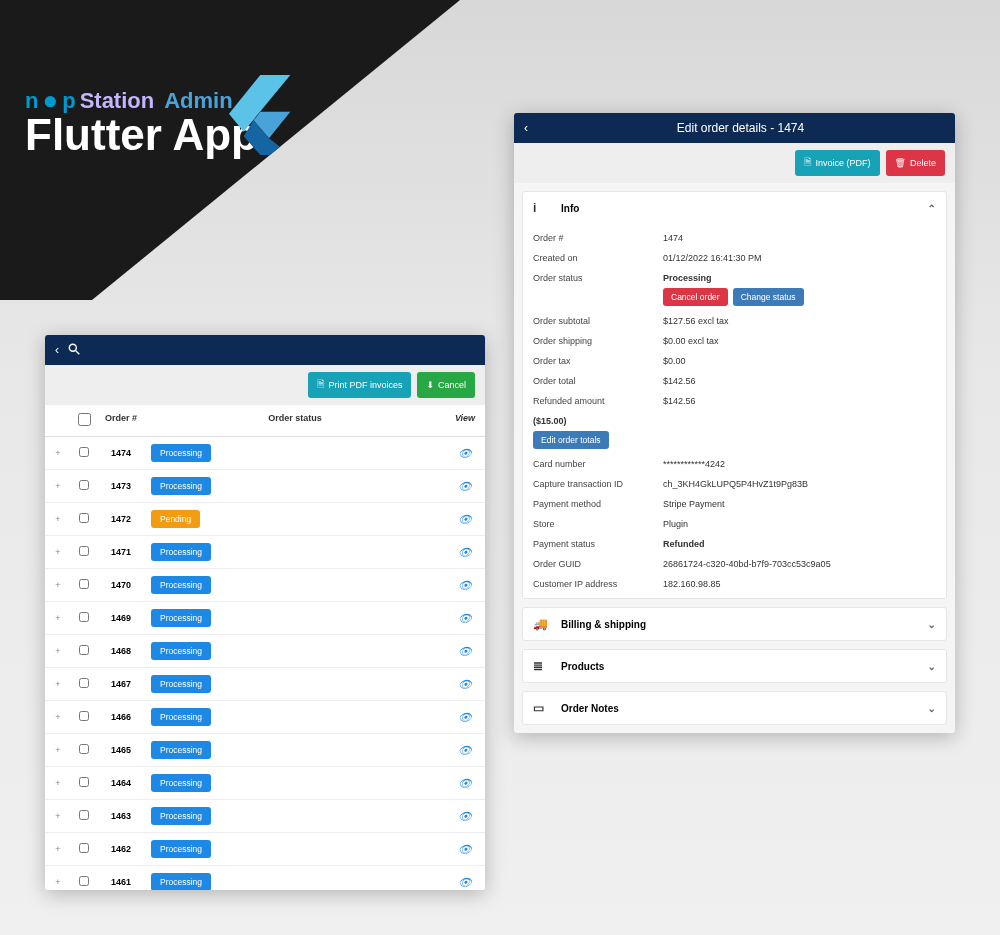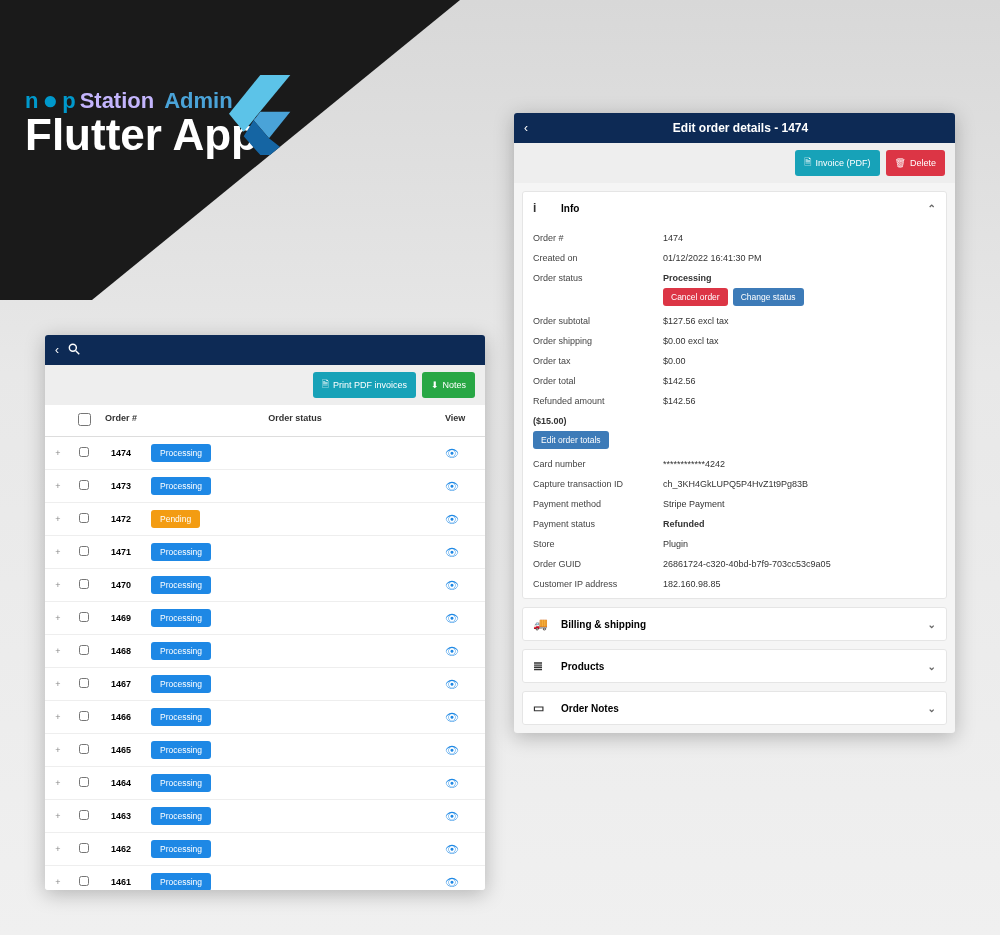--- a/index.html
+++ b/index.html
@@ -78,21 +78,21 @@
 .titlebar {
   background: #0d2a55;
   color: #fff;
   height: 30px;
   display: flex;
   align-items: center;
   padding: 0 10px;
   font-size: 12px;
 }
 .titlebar .back { cursor: pointer; margin-right: 8px; }
-.titlebar .title { flex: 1; text-align: center; font-weight: 700; }
+.titlebar .title { flex: 1; text-align: center; font-weight: 400; }
 .titlebar .search-ic { cursor: pointer; }
 
 .toolbar {
   background: #eee;
   padding: 7px 10px;
   display: flex;
   justify-content: flex-end;
   gap: 6px;
 }
 .btn {
@@ -119,21 +119,21 @@
   border-bottom: 1px solid #ddd;
   font-size: 9px;
   font-weight: 600;
   color: #333;
   padding: 8px 0;
 }
 .col-expand { width: 26px; text-align: center; }
 .col-check { width: 26px; text-align: center; }
 .col-order { width: 48px; text-align: center; }
 .col-status { flex: 1; text-align: center; }
-.col-view { width: 40px; text-align: left; }
+.col-view { width: 40px; text-align: center; font-style: italic; }
 
 .table-body { background: #fff; }
 .table-row {
   display: flex;
   align-items: center;
   border-bottom: 1px solid #eee;
   padding: 7px 0;
   font-size: 9px;
 }
 .table-row .col-expand { color: #888; cursor: pointer; }
@@ -223,21 +223,21 @@
         </svg>
     </span>
   </div>
   <div class="toolbar">
     <button class="btn btn-teal">
       <span class="btn-ic">🗎</span>
       <span>Print PDF invoices</span>
     </button>
     <button class="btn btn-green">
       <span class="btn-ic">⬇</span>
-      <span>Notes</span>
+      <span>Cancel</span>
     </button>
   </div>
   <div class="table-head">
     <div class="col-expand"></div>
     <div class="col-check"><input type="checkbox" style=""></div>
     <div class="col-order">Order #</div>
     <div class="col-status">Order status</div>
     <div class="col-view">View</div>
   </div>
   <div class="table-body" id="orders-body">
@@ -417,26 +417,26 @@
         </div>
       <div class="info-row">
           <span class="k">Capture transaction ID</span>
           <span class="v">ch_3KH4GkLUPQ5P4HvZ1t9Pg83B</span>
         </div>
       <div class="info-row">
           <span class="k">Payment method</span>
           <span class="v">Stripe Payment</span>
         </div>
       <div class="info-row">
+          <span class="k">Store</span>
+          <span class="v">Plugin</span>
+        </div>
+      <div class="info-row">
           <span class="k">Payment status</span>
           <span class="v v-bold">Refunded</span>
-        </div>
-      <div class="info-row">
-          <span class="k">Store</span>
-          <span class="v">Plugin</span>
         </div>
       <div class="info-row">
           <span class="k">Order GUID</span>
           <span class="v">26861724-c320-40bd-b7f9-703cc53c9a05</span>
         </div>
       <div class="info-row">
           <span class="k">Customer IP address</span>
           <span class="v">182.160.98.85</span>
         </div>
     </div>

